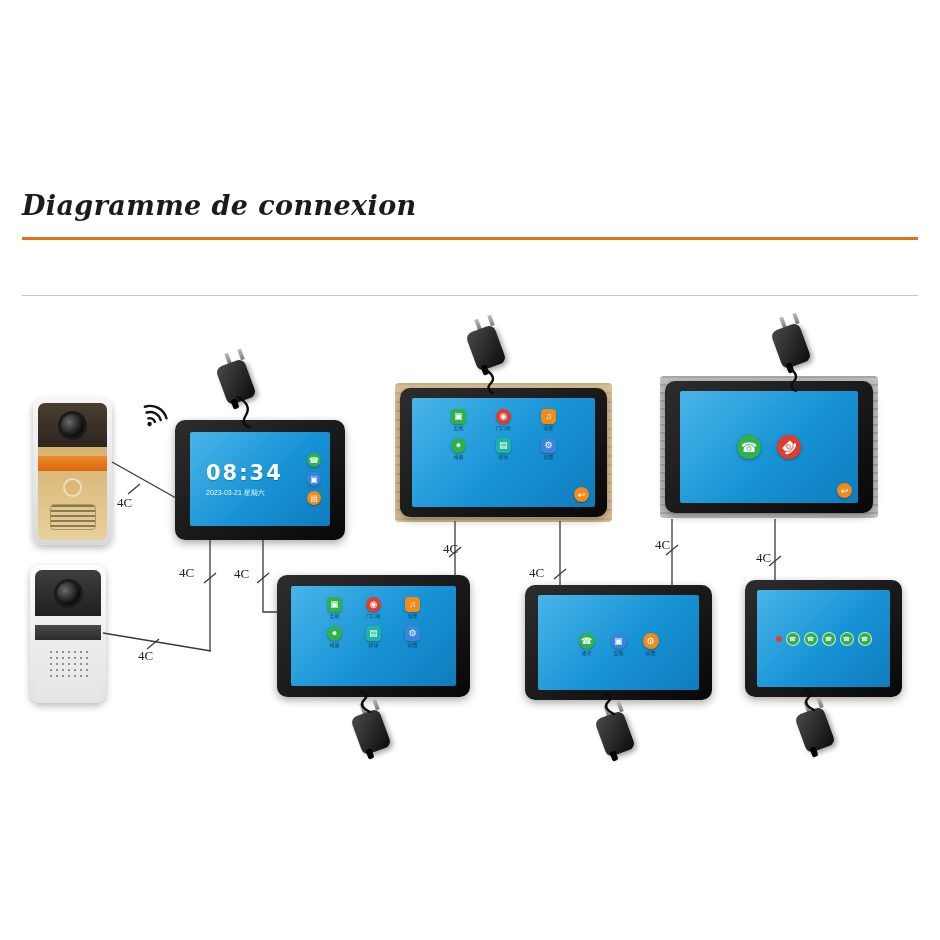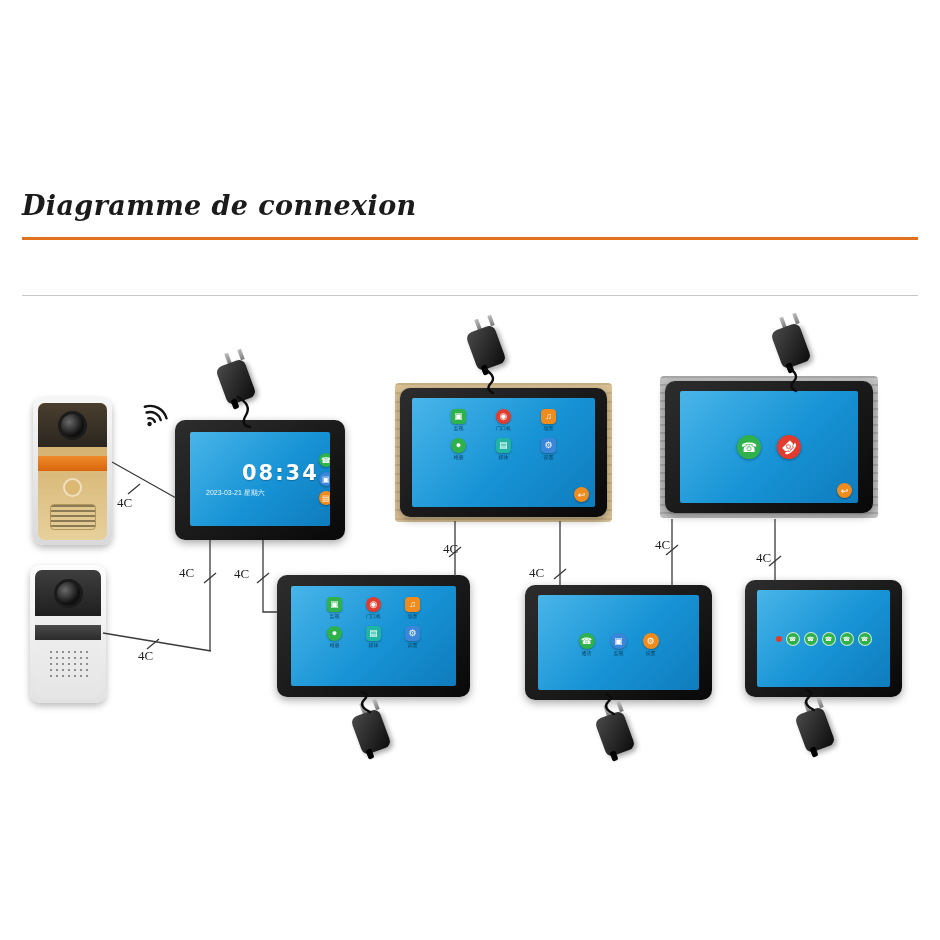--- a/index.html
+++ b/index.html
@@ -35,21 +35,21 @@
   #monitor-4{left:277px;top:575px;width:193px;height:122px;}
   #monitor-4 .screen{inset:11px 14px;}
   #monitor-5{left:525px;top:585px;width:187px;height:115px;}
   #monitor-5 .screen{inset:10px 13px;}
   #monitor-6{left:745px;top:580px;width:157px;height:117px;}
   #monitor-6 .screen{inset:10px 12px;}
 
   
   .m1-content{display:flex;height:100%;}
   .clock{flex:1;display:flex;flex-direction:column;justify-content:center;padding-left:16px;}
-  .time{font:700 21px "DejaVu Sans",sans-serif;letter-spacing:2px;text-shadow:0 1px 1px rgba(0,0,0,.25);margin-left:36px;}
+  .time{font:700 21px "DejaVu Sans",sans-serif;letter-spacing:2px;text-shadow:0 1px 1px rgba(0,0,0,.25);}
   .date{font-size:7px;margin-top:3px;opacity:.92;}
   .m1-icons{width:32px;display:flex;flex-direction:column;gap:5px;align-items:center;justify-content:center;}
   .dot-icon{width:14px;height:14px;border-radius:50%;display:flex;align-items:center;justify-content:center;
             color:#fff;font-size:8px;box-shadow:0 1px 2px rgba(0,0,0,.3);}
 
   
   .app-grid{display:grid;grid-template-columns:repeat(3,1fr);row-gap:7px;padding:11px 24px 4px 24px;}
   .app{display:flex;flex-direction:column;align-items:center;gap:2px;}
   .app .ic{width:15px;height:15px;color:#fff;font-size:9px;line-height:1;display:flex;align-items:center;justify-content:center;
            box-shadow:0 1px 2px rgba(0,0,0,.3);}

